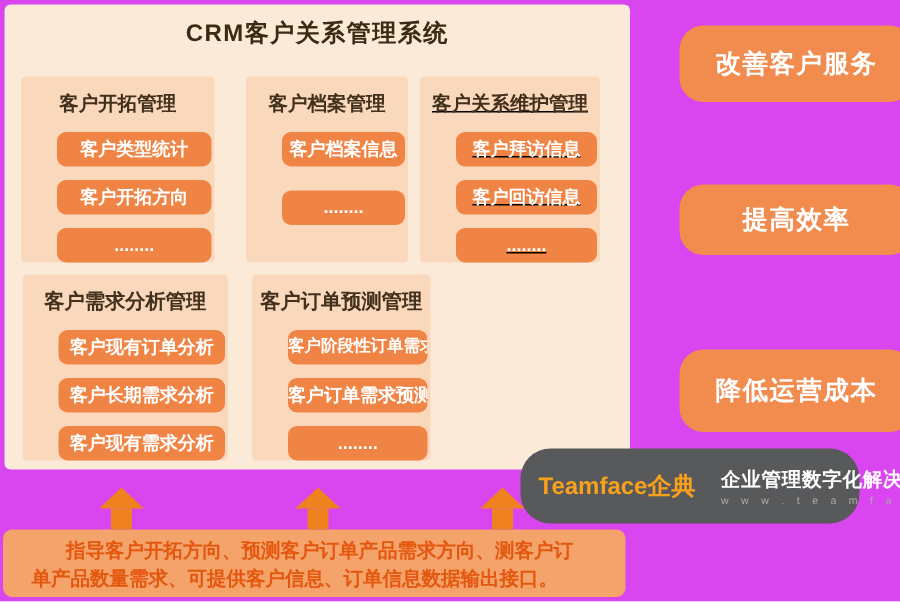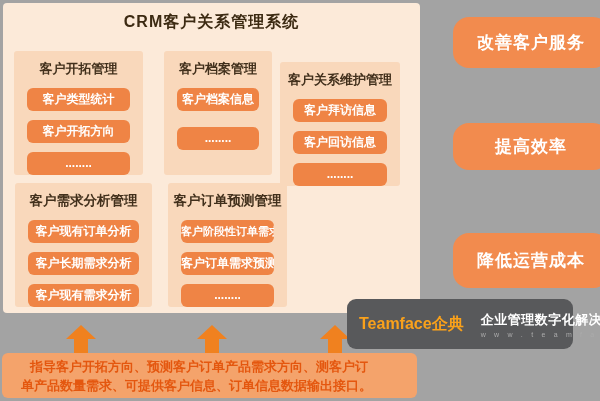--- a/index.html
+++ b/index.html
@@ -1,66 +1,66 @@
 <!DOCTYPE html>
 <html><head>
 <meta charset="utf-8">
 <style>
   html,body{margin:0;padding:0;background:#ffffff;}
   body{font-family:"Liberation Sans","DejaVu Sans",sans-serif;}
-  .stage{position:relative;width:600px;height:401px;background:#a3a3a3;overflow:hidden;}
+  .stage{position:relative;width:600px;height:401px;background:#d946ef;overflow:hidden;}
 
   
   .panel{position:absolute;left:3px;top:3px;width:417px;height:310px;background:#fcead9;border-radius:4px;}
   .diagram-title{position:absolute;left:3px;top:12px;width:417px;text-align:center;
     font-size:16px;font-weight:bold;color:#3c2a12;letter-spacing:1px;}
 
   
   .module{position:absolute;background:#f9d8bb;border-radius:3px;display:flex;flex-direction:column;align-items:center;}
   .module .m-title{font-size:13px;font-weight:bold;color:#42301c;margin-top:9px;white-space:nowrap;}
   .module .chips{display:flex;flex-direction:column;gap:9px;margin-top:10px;width:100%;
-    align-items:center;}
+    align-items:center;padding-left:22px;}
   .chip{background:#ef8445;border-radius:6px;color:#ffffff;font-size:12px;font-weight:bold;
     height:23px;line-height:23px;text-align:center;width:calc(100% - 26px);white-space:nowrap;overflow:hidden;}
   .chip.small{font-size:11px;text-align:right;}
   .box-a{left:14px;top:51px;width:129px;height:124px;}
   .box-b{left:164px;top:51px;width:108px;height:124px;}
   .box-b .chips{gap:16px;}
-  .box-c{left:280px;top:62px;width:120px;height:124px;}
+  .box-c{left:280px;top:51px;width:120px;height:124px;text-decoration:underline;}
   .box-d{left:15px;top:183px;width:137px;height:124px;}
   .box-d .m-title,.box-e .m-title{font-size:13.5px;}
   .box-e{left:168px;top:183px;width:119px;height:124px;}
 
   
   .up-arrow{position:absolute;width:30px;height:28px;z-index:1;}
   .up-arrow .head{width:0;height:0;border-left:15px solid transparent;border-right:15px solid transparent;
     border-bottom:14px solid #f0811f;}
   .up-arrow .stem{width:14px;height:14px;background:#f0811f;margin:0 auto;}
   .arrow-1{left:66px;top:325px;}
   .arrow-2{left:197px;top:325px;}
   .arrow-3{left:320px;top:325px;}
 
   
   .footer-note{position:absolute;left:2px;top:353px;width:415px;height:45px;background:#f4a36b;
     border-radius:6px;color:#e4570f;font-size:13px;font-weight:bold;line-height:19px;
     padding-top:4px;box-sizing:border-box;}
-  .footer-note .l1{padding-left:28px;white-space:nowrap;}
+  .footer-note .l1{padding-left:42px;white-space:nowrap;}
   .footer-note .l2{padding-left:19px;white-space:nowrap;}
 
   
   .benefit{position:absolute;left:453px;width:156px;background:#f28b4e;border-radius:16px;
     color:#ffffff;font-size:17px;font-weight:bold;display:flex;align-items:center;justify-content:center;
     letter-spacing:1px;white-space:nowrap;}
   .benefit-1{top:17px;height:51px;}
   .benefit-2{top:123px;height:47px;}
   .benefit-3{top:233px;height:55px;}
 
   
   .brand{position:absolute;left:347px;top:299px;width:226px;height:50px;background:#58595b;
-    border-radius:9px;display:flex;align-items:center;z-index:2;box-sizing:border-box;padding-left:12px;}
+    border-radius:20px;display:flex;align-items:center;z-index:2;box-sizing:border-box;padding-left:12px;}
   .brand-name{color:#f9a11b;font-size:16px;font-weight:bold;white-space:nowrap;}
   .brand-divider{width:1px;height:32px;background:#8f9092;margin:0 9px 0 8px;}
   .brand-right{display:flex;flex-direction:column;align-items:flex-start;}
   .brand-slogan{color:#ffffff;font-size:13px;font-weight:bold;white-space:nowrap;letter-spacing:0.5px;}
   .brand-url{color:#ababab;font-size:7px;letter-spacing:3.2px;margin-top:2px;white-space:nowrap;}
 </style>
 </head>
 <body>
 
 <div class="stage">

